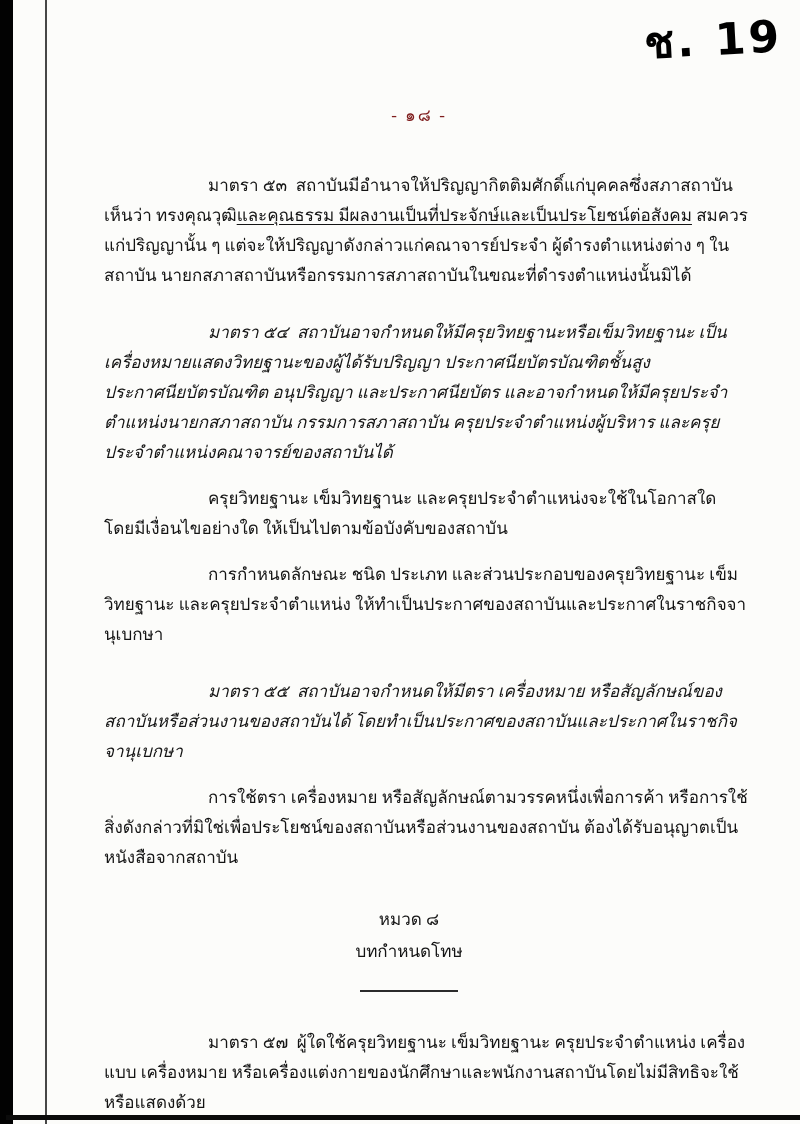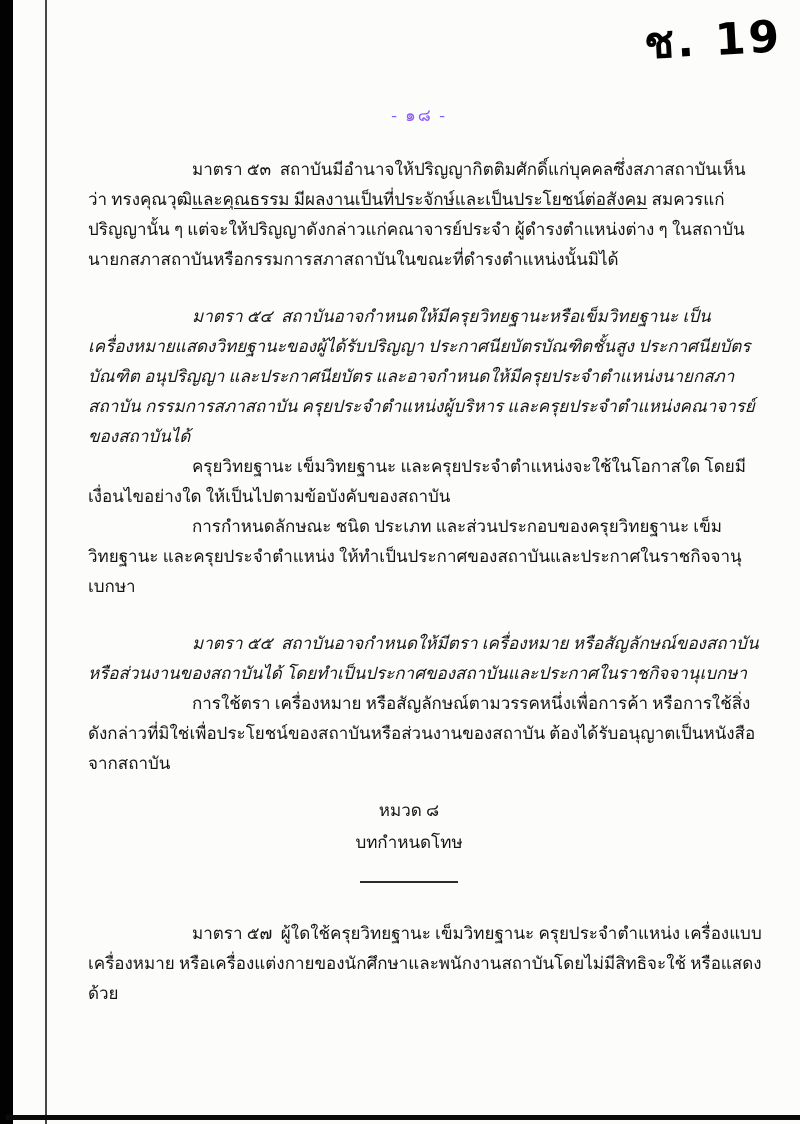--- a/index.html
+++ b/index.html
@@ -51,41 +51,41 @@
   
   .page-number {
     position: absolute;
     top: 101px; left: 0;
     width: 800px;
     padding-left: 38px;
     box-sizing: border-box;
     text-align: center;
     font-size: 17px;
     letter-spacing: 2px;
-    color: #8b5cf6;
+    color: #7f1d1d;
   }
   
   .content {
     position: absolute;
     left: 88px; top: 155px;
     width: 676px;
     font-size: 17px;
     line-height: 30px;
     text-align: left;
   }
   .para {
-    margin: 0;
+    margin: 16px;
     text-indent: 104px;
     white-space: pre-wrap;
   }
   .gap    { margin-top: 27px; font-style: italic; }
   .gap-lg { margin-top: 36px; }
   .u { text-decoration: underline; text-underline-offset: 3px; }
   .chapter {
-    margin-top: 16px;
+    margin-top: 31px;
     width: 642px;
     text-align: center;
   }
   .chapter-line {
     line-height: 32px;
     font-size: 17px;
   }
   .chapter-rule {
     width: 98px;
     height: 0;

